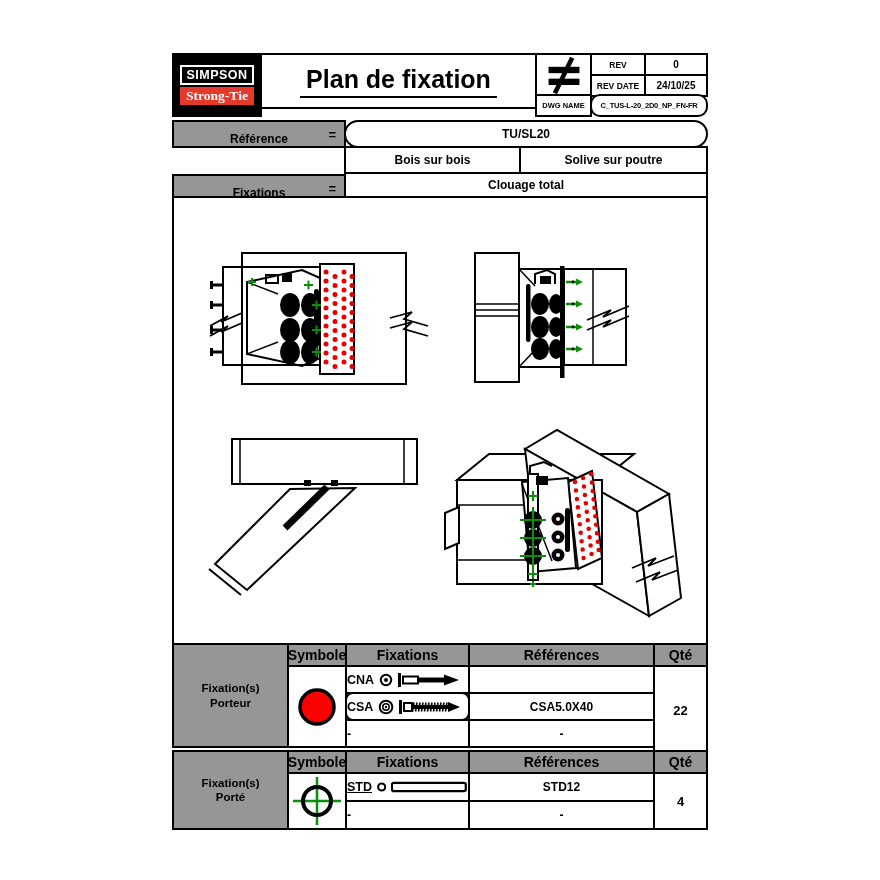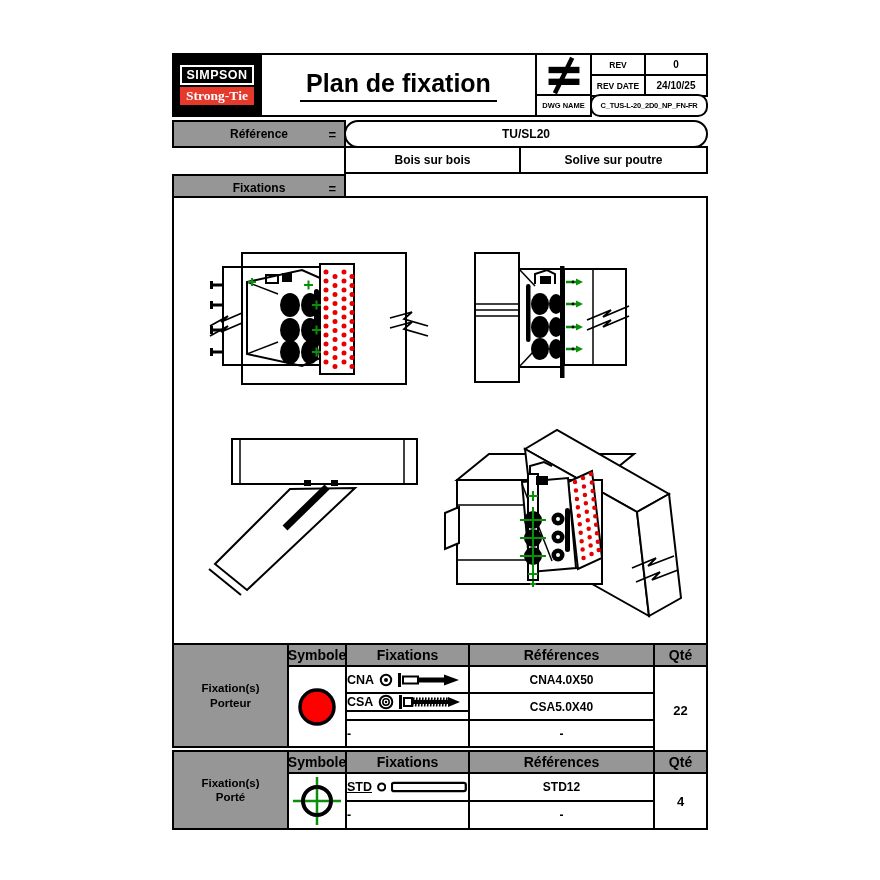--- a/index.html
+++ b/index.html
@@ -10,21 +10,21 @@
   .ctr{display:flex;align-items:center;justify-content:center;text-align:center;}
   
   .logo-cell{background:#000;padding:6px 6px;display:flex;flex-direction:column;justify-content:center;gap:2px;}
   .logo-simpson{border:2px solid #fff;background:#000;color:#fff;font-weight:bold;font-size:12.5px;letter-spacing:.5px;text-align:center;padding:1px 0;}
   .logo-strongtie{background:#e5392b;color:#fff;font-family:"Liberation Serif",serif;font-weight:bold;font-size:13.5px;text-align:center;padding:1px 0;}
   .title-txt{font-size:25px;font-weight:bold;border-bottom:2.5px solid #000;padding:0 6px 2px 6px;}
   .sm-lbl{font-size:8.5px;font-weight:bold;}
   .sm-val{font-size:10px;font-weight:bold;}
   .dwg-val{font-size:7.5px;font-weight:bold;letter-spacing:-.2px;white-space:nowrap;}
   
-  .info-lbl{font-size:12px;font-weight:bold;position:relative;}
+  .info-lbl{font-size:12px;font-weight:bold;position:relative;align-items:flex-end;}
   .info-eq{position:absolute;right:8px;top:50%;transform:translateY(-50%);font-size:13px;font-weight:bold;}
   .info-val{font-size:12px;font-weight:bold;}
   
   .th{font-size:14px;font-weight:bold;}
   .group-lbl{font-size:11.5px;font-weight:bold;line-height:1.25;}
   .fixrow{display:flex;align-items:center;gap:5px;padding-left:0;justify-content:flex-start;}
   .fixcode{font-size:12.5px;font-weight:bold;}
   .refval{font-size:12px;font-weight:bold;}
   .qtyval{font-size:13px;font-weight:bold;}
   svg{display:block;}
@@ -33,21 +33,21 @@
 </head>
 <body>
 
 <div class="sheet">
 
   <div class="cell logo-cell" style="left:0;top:0;width:90px;height:64px;">
     <div class="logo-simpson">SIMPSON</div>
     <div class="logo-strongtie">Strong-Tie</div>
   </div>
 
-  <div class="cell ctr" style="left:88px;top:0;width:277px;height:64px;">
+  <div class="cell ctr" style="left:88px;top:0;width:277px;height:56px;">
     <span class="title-txt">Plan de fixation</span>
   </div>
 
   <div class="cell ctr" style="left:363px;top:0;width:57px;height:43px;">
     <svg width="44" height="40" viewBox="0 0 46 44">
       <rect x="6" y="13" width="34" height="7" fill="#000"></rect>
       <rect x="6" y="26" width="34" height="7" fill="#000"></rect>
       <line x1="32" y1="3" x2="13" y2="42" stroke="#000" stroke-width="5"></line>
     </svg>
   </div>
@@ -69,20 +69,21 @@
     <span>Fixations</span>
     <span class="info-eq">=</span>
   </div>
   <div class="cell ctr info-val" style="left:347px;top:93px;width:189px;height:28px;">Solive sur poutre</div>
   <div class="cell ctr info-val" style="left:172px;top:93px;width:177px;height:28px;">Bois sur bois</div>
 
   <div class="cell gray ctr info-lbl" style="left:0;top:119px;width:174px;height:26px;">
     <span>Type de fixation</span>
     <span class="info-eq">=</span>
   </div>
+  <div class="cell ctr info-val" style="left:172px;top:119px;width:364px;height:26px;">Clouage total</div>
 
   <div class="cell" style="left:0;top:143px;width:536px;height:449px;">
 
     <svg class="draw" style="left:34px;top:44px;" width="230" height="165" viewBox="0 0 230 165">
       <rect x="34" y="11" width="164" height="131" fill="none" stroke="#000" stroke-width="2"></rect>
       <rect x="15" y="25" width="131" height="98" fill="none" stroke="#000" stroke-width="2"></rect>
 
       <rect x="112" y="22" width="34" height="110" fill="#fff" stroke="#000" stroke-width="2"></rect>
       <g stroke="#e60000" stroke-width="5" stroke-linecap="round" stroke-dasharray="0 9">
         <line x1="118" y1="30" x2="118" y2="126"></line>
@@ -282,23 +283,22 @@
         <circle cx="7" cy="7" r="5.2" fill="none" stroke="#000" stroke-width="2"></circle>
           <circle cx="7" cy="7" r="2" fill="#000"></circle>
       </svg>
       <svg width="62" height="16" viewBox="0 0 62 16">
         <rect x="0" y="1" width="3" height="14" fill="#000"></rect>
         <rect x="5" y="4.5" width="15" height="7" fill="#fff" stroke="#000" stroke-width="2"></rect>
         <rect x="20" y="5.5" width="26" height="5" fill="#000"></rect>
         <polygon points="46,2.5 61,8 46,13.5" fill="#000"></polygon>
       </svg>
     </div>
-    <div class="cell ctr refval" style="left:296px;top:22px;width:187px;height:29px;">CNA4.0X50</div>
-
-    <div class="cell fixrow" style="left:173px;top:49px;width:125px;height:20px;">
+
+    <div class="cell fixrow" style="left:173px;top:49px;width:125px;height:29px;border-radius:8px;">
       <span class="fixcode">CSA</span>
       <svg width="16" height="16" viewBox="0 0 16 16">
         <circle cx="8" cy="8" r="6.3" fill="none" stroke="#000" stroke-width="2"></circle>
         <circle cx="8" cy="8" r="3.2" fill="none" stroke="#000" stroke-width="1.5"></circle>
         <circle cx="8" cy="8" r="1.2" fill="#000"></circle>
       </svg>
       <svg width="62" height="16" viewBox="0 0 62 16">
         <rect x="0" y="1" width="3" height="14" fill="#000"></rect>
         <rect x="5" y="4" width="8" height="8" fill="#fff" stroke="#000" stroke-width="2"></rect>
         <rect x="13" y="6" width="36" height="4" fill="#000"></rect>

